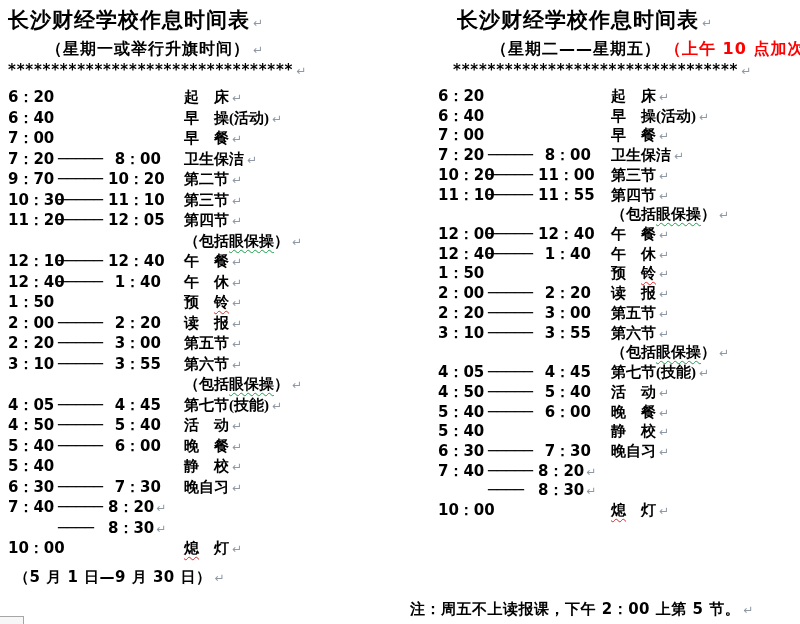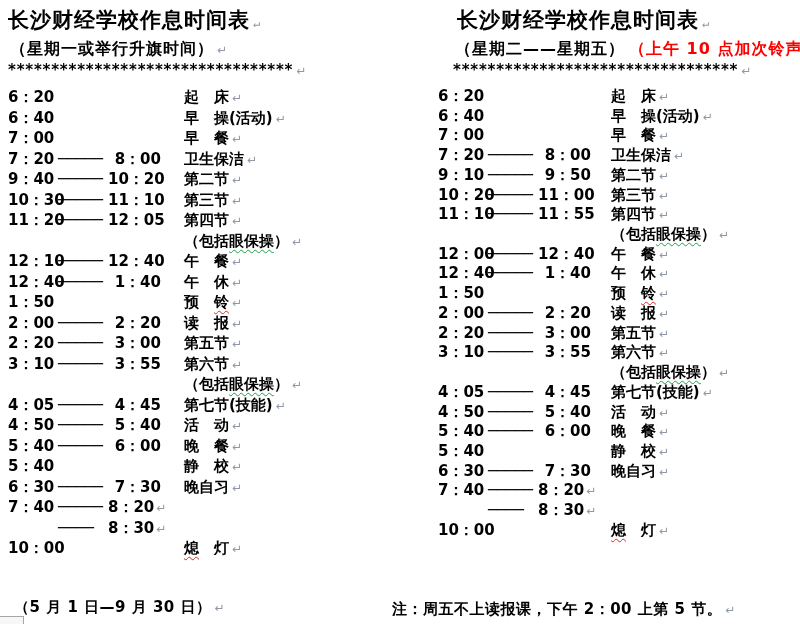--- a/index.html
+++ b/index.html
@@ -6,31 +6,31 @@
   body{
     position:relative;
     width:800px;height:624px;
     background:#ffffff;
     overflow:hidden;
     font-family:"DejaVu Sans","Liberation Sans",sans-serif;
     font-weight:bold;
     color:#000000;
   }
   .abs{position:absolute;white-space:nowrap;}
-  .title{font-size:21px;letter-spacing:1px;font-family:Liberation Mono, monospace;}
-  .subtitle{font-size:16px;letter-spacing:1px;}
+  .title{font-size:21px;letter-spacing:1px;}
+  .subtitle{font-size:16px;letter-spacing:1px;margin-left:36px;}
   .red{color:#ff0000;margin-left:4px;}
   .stars{font-size:15px;letter-spacing:0.8px;}
   .rows{font-size:15px;}
   .rowL{height:20.5px;line-height:20.5px;}
   .rowR{height:19.73px;line-height:19.73px;}
   .ts{display:inline-block;width:50px;}
   .td{display:inline-block;width:50px;letter-spacing:0;font-family:"DejaVu Sans",sans-serif;}
   .te{display:inline-block;width:55px;text-align:right;}
-  .agrp{margin-left:21px;}
+  .agrp{margin-left:21px;font-family:Liberation Serif, serif;}
   .colR .agrp{margin-left:18px;}
   span[class^="wavy"]{
     text-decoration-line:underline;
     text-decoration-style:wavy;
     text-decoration-thickness:1px;
     text-underline-offset:3px;
   }
   .wavy-red{text-decoration-color:#e02525;}
   .wavy-green{text-decoration-color:#1ca04a;}
   .pm{color:#8f98a5;font-size:12px;margin-left:3px;font-weight:normal;}
@@ -63,21 +63,21 @@
         <span class="ts">7：00</span><span class="td"></span><span class="te"><span></span><span class="pm"></span></span><span class="agrp"><span>早　餐</span><span></span><span></span></span><span class="pm">↵</span>
       </div>
 
       <div class="rowL">
         <span class="ts">7：20</span><span class="td">─────</span><span class="te"><span>8：00</span><span class="pm"></span></span><span class="agrp"><span>卫生保洁</span><span></span><span></span></span><span class="pm">↵</span>
       </div>
 
 
 
       <div class="rowL">
-        <span class="ts">9：40</span><span class="td">─────</span><span class="te"><span>10：20</span><span class="pm"></span></span><span class="agrp"><span>第二节</span><span></span><span></span></span><span class="pm">↵</span>
+        <span class="ts">9：70</span><span class="td">─────</span><span class="te"><span>10：20</span><span class="pm"></span></span><span class="agrp"><span>第二节</span><span></span><span></span></span><span class="pm">↵</span>
       </div>
 
       <div class="rowL">
         <span class="ts">10：30</span><span class="td">─────</span><span class="te"><span>11：10</span><span class="pm"></span></span><span class="agrp"><span>第三节</span><span></span><span></span></span><span class="pm">↵</span>
       </div>
 
       <div class="rowL">
         <span class="ts">11：20</span><span class="td">─────</span><span class="te"><span>12：05</span><span class="pm"></span></span><span class="agrp"><span>第四节</span><span></span><span></span></span><span class="pm">↵</span>
       </div>
 
@@ -139,21 +139,21 @@
 
       <div class="rowL">
         <span class="ts"></span><span class="td">────</span><span class="te"><span>8：30</span><span class="pm">↵</span></span><span class="agrp"><span></span><span></span><span></span></span><span class="pm"></span>
       </div>
 
       <div class="rowL">
         <span class="ts">10：00</span><span class="td"></span><span class="te"><span></span><span class="pm"></span></span><span class="agrp"><span></span><span class="wavy-red">熄</span><span>　灯</span></span><span class="pm">↵</span>
       </div>
     </div>
 
-  <div class="abs footer" style="left:14px;top:598px;"><span>（5 月 1 日—9 月 30 日）</span><span class="pm">↵</span></div>
+  <div class="abs footer" style="left:14px;top:568px;"><span>（5 月 1 日—9 月 30 日）</span><span class="pm">↵</span></div>
 </div>
 
 <div>
   <div class="abs title" style="left:457px;top:6px;"><span>长沙财经学校作息时间表</span><span class="pm">↵</span></div>
   <div class="abs subtitle" style="left:455px;top:39px;"><span>（星期二——星期五）</span><span class="red">（上午 10 点加次铃声）</span></div>
   <div class="abs stars" style="left:453px;top:61px;"><span>*********************************</span><span class="pm">↵</span></div>
 
   <div class="abs rows colR" style="left:438px;top:87px;width:362px;">
 
       <div class="rowR">
@@ -167,23 +167,20 @@
       <div class="rowR">
         <span class="ts">7：00</span><span class="td"></span><span class="te"><span></span><span class="pm"></span></span><span class="agrp"><span>早　餐</span><span></span><span></span></span><span class="pm">↵</span>
       </div>
 
       <div class="rowR">
         <span class="ts">7：20</span><span class="td">─────</span><span class="te"><span>8：00</span><span class="pm"></span></span><span class="agrp"><span>卫生保洁</span><span></span><span></span></span><span class="pm">↵</span>
       </div>
 
 
 
-      <div class="rowR">
-        <span class="ts">9：10</span><span class="td">─────</span><span class="te"><span>9：50</span><span class="pm"></span></span><span class="agrp"><span>第二节</span><span></span><span></span></span><span class="pm">↵</span>
-      </div>
 
 
       <div class="rowR">
         <span class="ts">10：20</span><span class="td">─────</span><span class="te"><span>11：00</span><span class="pm"></span></span><span class="agrp"><span>第三节</span><span></span><span></span></span><span class="pm">↵</span>
       </div>
 
       <div class="rowR">
         <span class="ts">11：10</span><span class="td">─────</span><span class="te"><span>11：55</span><span class="pm"></span></span><span class="agrp"><span>第四节</span><span></span><span></span></span><span class="pm">↵</span>
       </div>
 
@@ -245,16 +242,16 @@
 
       <div class="rowR">
         <span class="ts"></span><span class="td">────</span><span class="te"><span>8：30</span><span class="pm">↵</span></span><span class="agrp"><span></span><span></span><span></span></span><span class="pm"></span>
       </div>
 
       <div class="rowR">
         <span class="ts">10：00</span><span class="td"></span><span class="te"><span></span><span class="pm"></span></span><span class="agrp"><span></span><span class="wavy-red">熄</span><span>　灯</span></span><span class="pm">↵</span>
       </div>
     </div>
 
-  <div class="abs footer" style="left:392px;top:600px;"><span>注：周五不上读报课，下午 2：00 上第 5 节。</span><span class="pm">↵</span></div>
+  <div class="abs footer" style="left:410px;top:600px;"><span>注：周五不上读报课，下午 2：00 上第 5 节。</span><span class="pm">↵</span></div>
 </div>
 
 <div class="corner-box"></div>
 
 </body></html>

